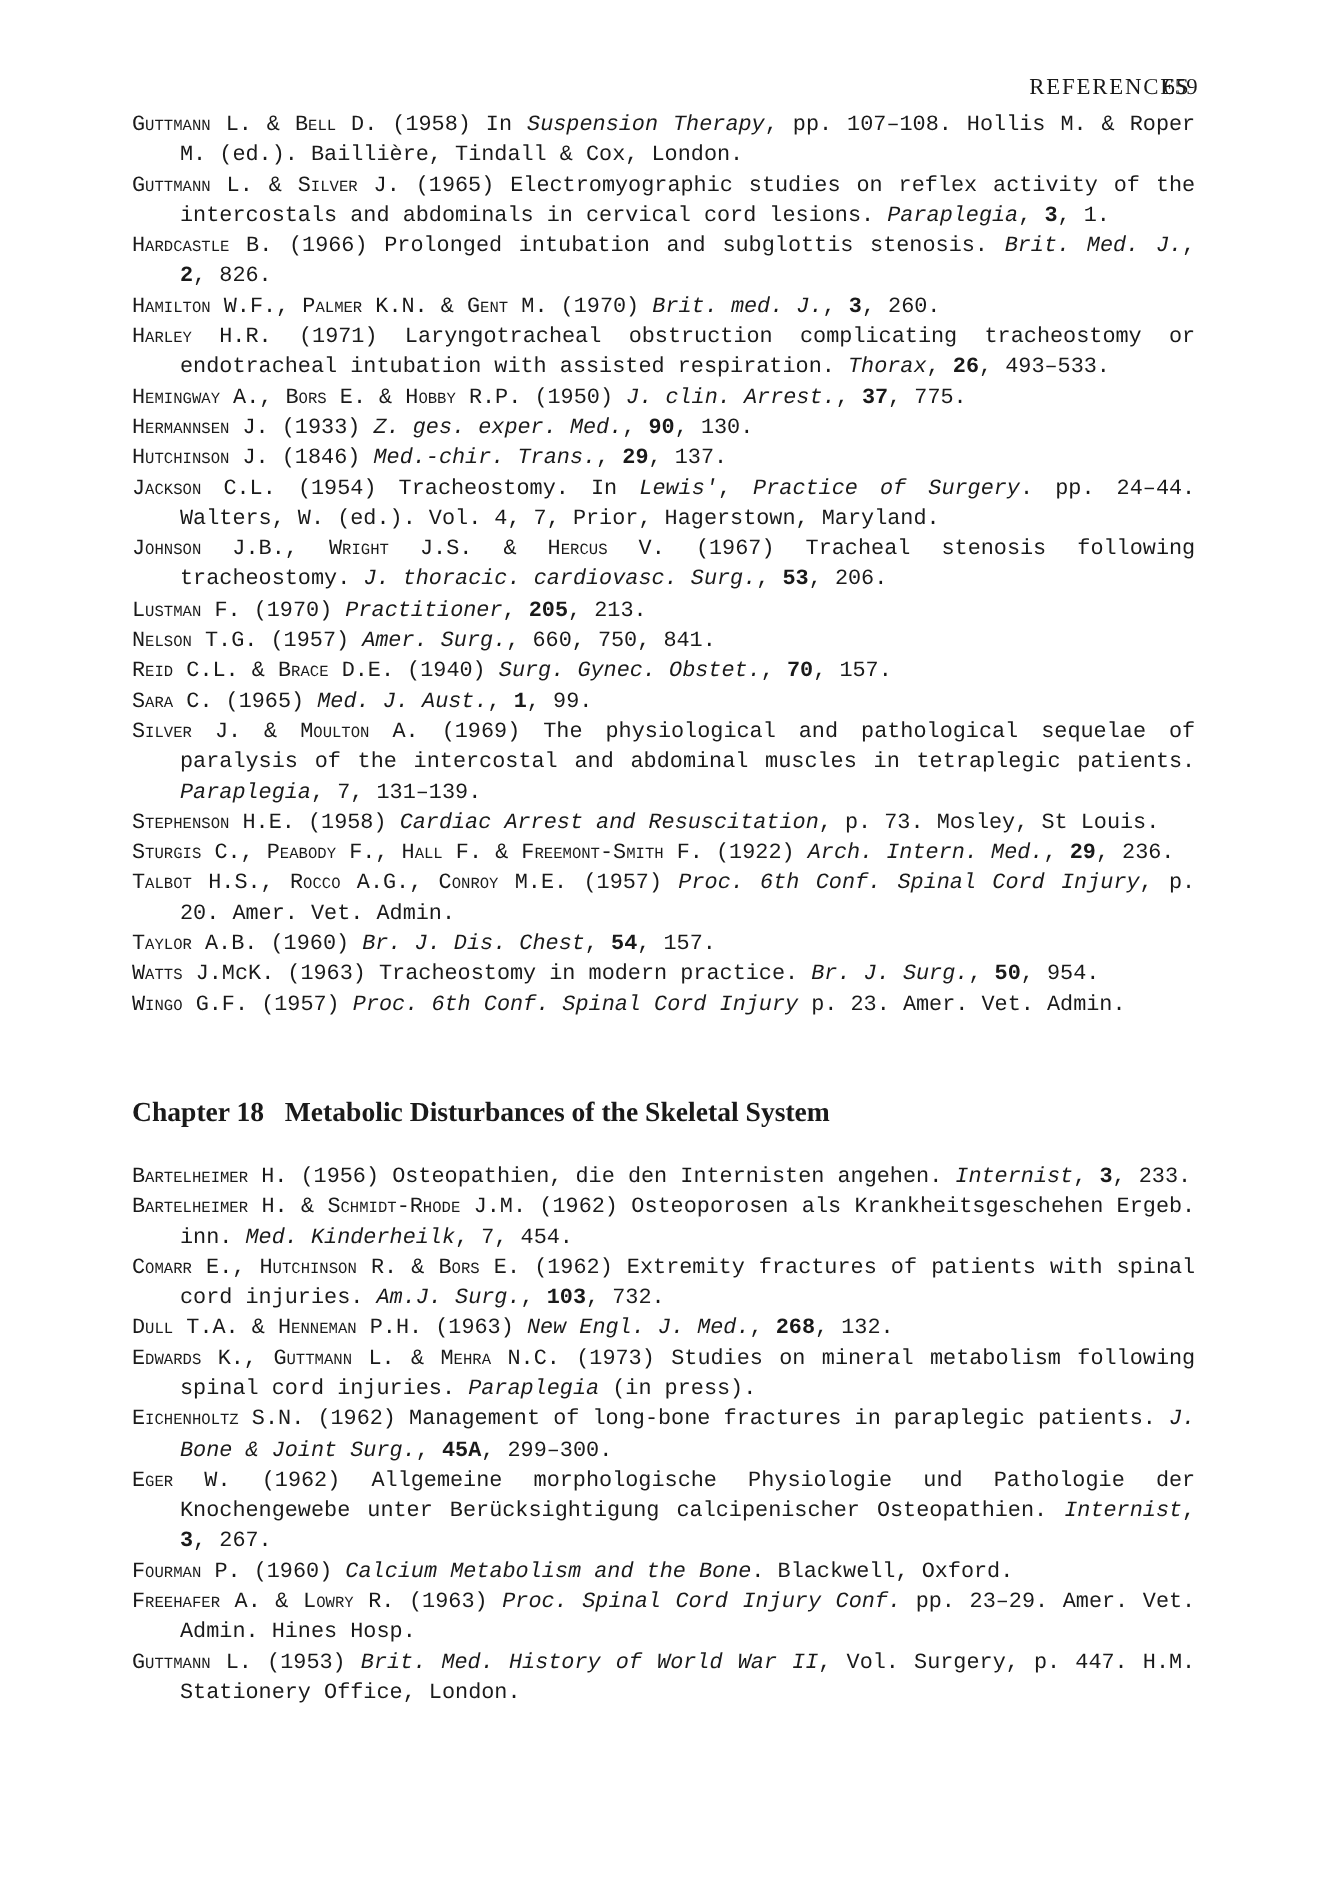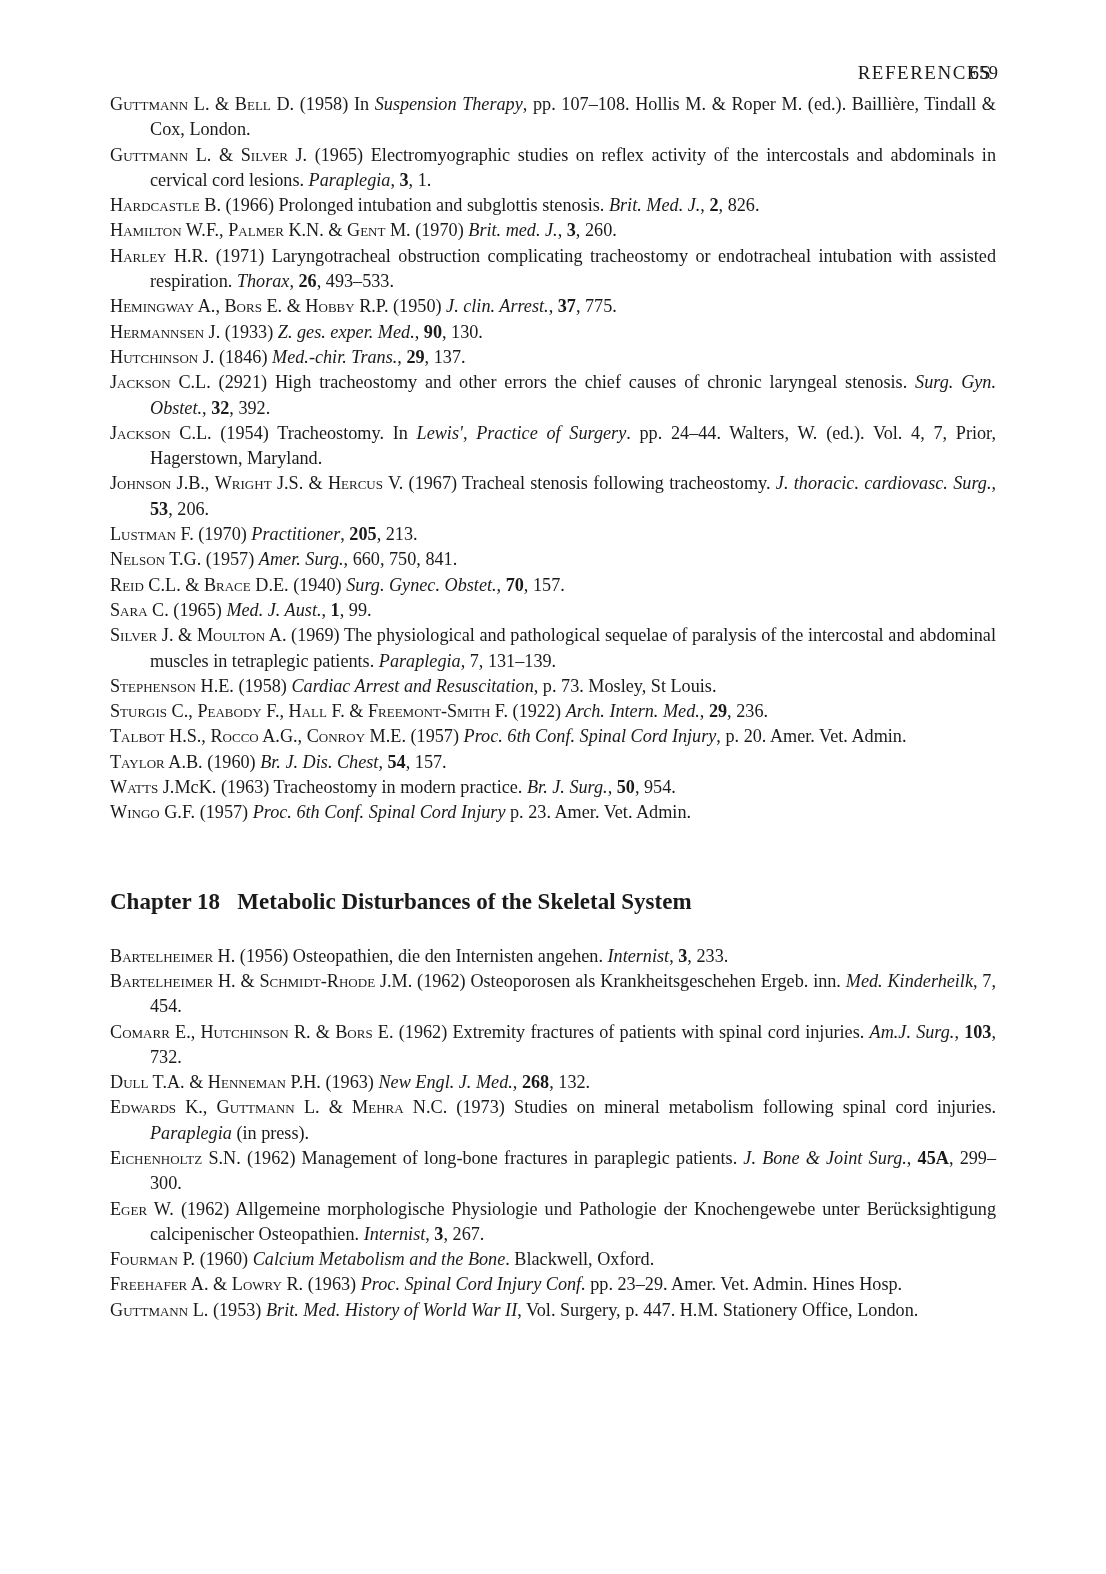--- a/index.html
+++ b/index.html
@@ -13,20 +13,21 @@
     position: relative; height: 30px;
     font-size: 19px; letter-spacing: 1.5px;
   }
   .running-head .title { position: absolute; left: 0; right: 4px; text-align: right; top: 0; }
   .running-head .folio { position: absolute; right: -2px; top: 0; letter-spacing: 0; }
   .refs { margin: 0; padding: 0; list-style: none; }
   .ref {
     font-size: 18.2px; line-height: 25.3px;
     padding-left: 40px; text-indent: -40px;
     text-align: justify;
+    font-family: Liberation Mono, monospace;
   }
   .sc { font-variant: small-caps; }
   .it { font-style: italic; }
   .bd { font-weight: bold; }
   .chapter-heading {
     font-weight: bold; font-size: 23px;
     margin-top: 63px; margin-bottom: 29px;
     white-space: pre;
   }
 </style>
@@ -42,21 +43,20 @@
   <div>
     <ul class="refs">
         <li class="ref"><span class="sc">Guttmann</span><span> L. &amp; </span><span class="sc">Bell</span><span> D. (1958) In </span><span class="it">Suspension Therapy</span><span>, pp. 107–108. Hollis M. &amp; Roper M. (ed.). Baillière, Tindall &amp; Cox, London.</span></li>
         <li class="ref"><span class="sc">Guttmann</span><span> L. &amp; </span><span class="sc">Silver</span><span> J. (1965) Electromyographic studies on reflex activity of the intercostals and abdominals in cervical cord lesions. </span><span class="it">Paraplegia</span><span>, </span><span class="bd">3</span><span>, 1.</span></li>
         <li class="ref"><span class="sc">Hardcastle</span><span> B. (1966) Prolonged intubation and subglottis stenosis. </span><span class="it">Brit. Med. J.</span><span>, </span><span class="bd">2</span><span>, 826.</span></li>
         <li class="ref"><span class="sc">Hamilton</span><span> W.F., </span><span class="sc">Palmer</span><span> K.N. &amp; </span><span class="sc">Gent</span><span> M. (1970) </span><span class="it">Brit. med. J.</span><span>, </span><span class="bd">3</span><span>, 260.</span></li>
         <li class="ref"><span class="sc">Harley</span><span> H.R. (1971) Laryngotracheal obstruction complicating tracheostomy or endotracheal intubation with assisted respiration. </span><span class="it">Thorax</span><span>, </span><span class="bd">26</span><span>, 493–533.</span></li>
         <li class="ref"><span class="sc">Hemingway</span><span> A., </span><span class="sc">Bors</span><span> E. &amp; </span><span class="sc">Hobby</span><span> R.P. (1950) </span><span class="it">J. clin. Arrest.</span><span>, </span><span class="bd">37</span><span>, 775.</span></li>
         <li class="ref"><span class="sc">Hermannsen</span><span> J. (1933) </span><span class="it">Z. ges. exper. Med.</span><span>, </span><span class="bd">90</span><span>, 130.</span></li>
         <li class="ref"><span class="sc">Hutchinson</span><span> J. (1846) </span><span class="it">Med.-chir. Trans.</span><span>, </span><span class="bd">29</span><span>, 137.</span></li>
-        <li class="ref"><span class="sc">Jackson</span><span> C.L. (2921) High tracheostomy and other errors the chief causes of chronic laryngeal stenosis. </span><span class="it">Surg. Gyn. Obstet.</span><span>, </span><span class="bd">32</span><span>, 392.</span></li>
         <li class="ref"><span class="sc">Jackson</span><span> C.L. (1954) Tracheostomy. In </span><span class="it">Lewis'</span><span>, </span><span class="it">Practice of Surgery</span><span>. pp. 24–44. Walters, W. (ed.). Vol. 4, 7, Prior, Hagerstown, Maryland.</span></li>
         <li class="ref"><span class="sc">Johnson</span><span> J.B., </span><span class="sc">Wright</span><span> J.S. &amp; </span><span class="sc">Hercus</span><span> V. (1967) Tracheal stenosis following tracheostomy. </span><span class="it">J. thoracic. cardiovasc. Surg.</span><span>, </span><span class="bd">53</span><span>, 206.</span></li>
         <li class="ref"><span class="sc">Lustman</span><span> F. (1970) </span><span class="it">Practitioner</span><span>, </span><span class="bd">205</span><span>, 213.</span></li>
         <li class="ref"><span class="sc">Nelson</span><span> T.G. (1957) </span><span class="it">Amer. Surg.</span><span>, 660, 750, 841.</span></li>
         <li class="ref"><span class="sc">Reid</span><span> C.L. &amp; </span><span class="sc">Brace</span><span> D.E. (1940) </span><span class="it">Surg. Gynec. Obstet.</span><span>, </span><span class="bd">70</span><span>, 157.</span></li>
         <li class="ref"><span class="sc">Sara</span><span> C. (1965) </span><span class="it">Med. J. Aust.</span><span>, </span><span class="bd">1</span><span>, 99.</span></li>
         <li class="ref"><span class="sc">Silver</span><span> J. &amp; </span><span class="sc">Moulton</span><span> A. (1969) The physiological and pathological sequelae of paralysis of the intercostal and abdominal muscles in tetraplegic patients. </span><span class="it">Paraplegia</span><span>, 7, 131–139.</span></li>
         <li class="ref"><span class="sc">Stephenson</span><span> H.E. (1958) </span><span class="it">Cardiac Arrest and Resuscitation</span><span>, p. 73. Mosley, St Louis.</span></li>
         <li class="ref"><span class="sc">Sturgis</span><span> C., </span><span class="sc">Peabody</span><span> F., </span><span class="sc">Hall</span><span> F. &amp; </span><span class="sc">Freemont-Smith</span><span> F. (1922) </span><span class="it">Arch. Intern. Med.</span><span>, </span><span class="bd">29</span><span>, 236.</span></li>
         <li class="ref"><span class="sc">Talbot</span><span> H.S., </span><span class="sc">Rocco</span><span> A.G., </span><span class="sc">Conroy</span><span> M.E. (1957) </span><span class="it">Proc. 6th Conf. Spinal Cord Injury</span><span>, p. 20. Amer. Vet. Admin.</span></li>

